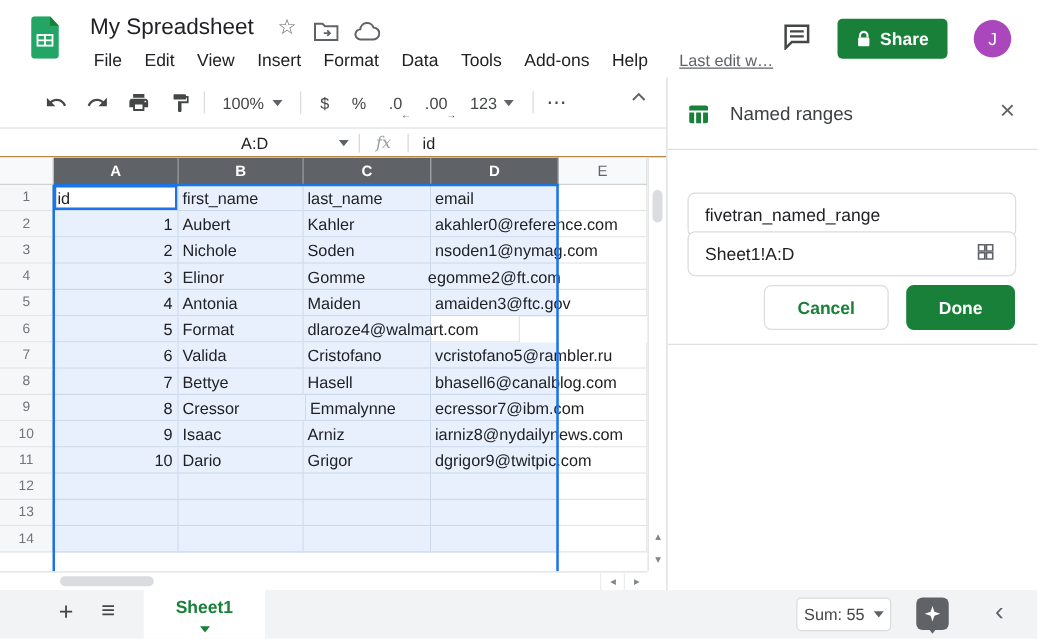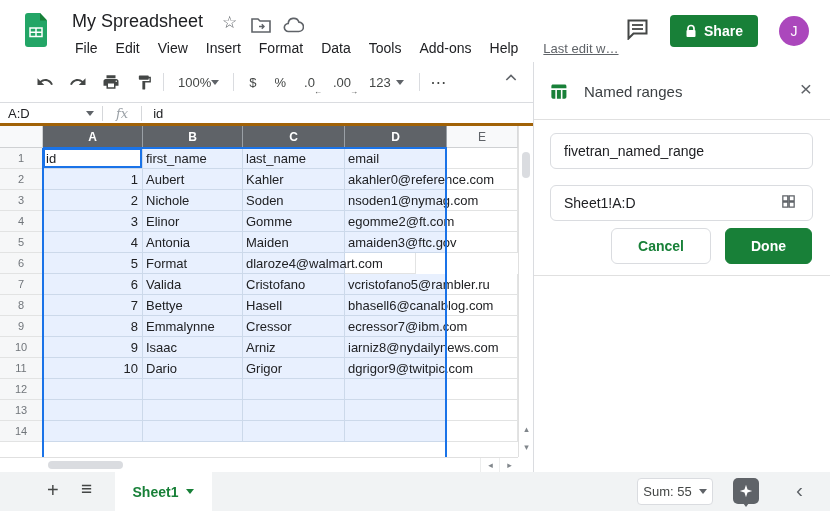--- a/index.html
+++ b/index.html
@@ -16,28 +16,28 @@
   .last-edit{font-size:13px;color:#5f6368;text-decoration:underline;margin-left:16px;cursor:pointer;}
   .comment-btn{position:absolute;left:626px;top:18px;cursor:pointer;}
   .share-btn{position:absolute;left:670px;top:15px;width:88px;height:32px;background:#188038;border-radius:4px;display:flex;align-items:center;justify-content:center;gap:7px;cursor:pointer;}
   .share-btn span{color:#fff;font-size:14px;font-weight:bold;}
   .avatar{position:absolute;left:779px;top:16px;width:30px;height:30px;border-radius:50%;background:#ab47bc;color:#fff;font-size:14px;display:flex;align-items:center;justify-content:center;cursor:pointer;}
   
   .toolbar{position:absolute;left:0;top:62px;width:533px;height:41px;border-bottom:1px solid #dadce0;box-sizing:border-box;display:flex;align-items:center;background:#fff;}
   .ti{display:flex;align-items:center;justify-content:center;height:26px;min-width:26px;border-radius:4px;color:#444746;cursor:pointer;}
   .tdiv{width:1px;height:18px;background:#dadce0;margin:0 6px;}
   .tlabel{font-size:13px;color:#444746;}
-  .zoom-btn{display:flex;align-items:center;padding:0 8px;height:26px;cursor:pointer;}
+  .zoom-btn{display:flex;align-items:center;gap:7px;padding:0 8px;height:26px;cursor:pointer;}
   .tri{width:0;height:0;border-left:4px solid transparent;border-right:4px solid transparent;border-top:5px solid #5f6368;display:inline-block;}
   .fmt-btn{display:flex;align-items:flex-start;padding:0 9px;height:26px;align-items:center;cursor:pointer;position:relative;}
   .mini-arrow{position:absolute;bottom:-1px;right:2px;font-size:8px;color:#444746;}
   .more-dots{font-size:16px;color:#444746;letter-spacing:1px;}
   .collapse{position:absolute;left:503px;top:8px;cursor:pointer;}
   
-  .formulabar{position:absolute;left:0;top:103px;width:533px;height:23px;border-bottom:3px solid #a16207;box-sizing:border-box;display:flex;align-items:center;background:#fff;}
+  .formulabar{position:absolute;left:0;top:103px;width:533px;height:23px;border-bottom:1px solid #a16207;box-sizing:border-box;display:flex;align-items:center;background:#fff;justify-content:center;}
   .namebox{width:86px;display:flex;align-items:center;justify-content:space-between;padding:0 8px;font-size:13px;color:#202124;cursor:pointer;}
   .fdiv{width:1px;height:15px;background:#d5d7da;}
   .fx{font-size:13px;font-style:italic;color:#9aa0a6;padding:0 13px;font-family:"DejaVu Serif","Liberation Serif",serif;}
   .cellval{font-size:13px;color:#202124;padding-left:11px;}
   
   .grid{position:absolute;left:0;top:126px;width:518px;height:331px;background:#fff;overflow:hidden;}
   .col-headers{display:flex;height:22px;}
   .corner{width:43px;height:22px;background:#f8f9fa;border-right:1px solid #cfd1d3;border-bottom:1px solid #cfd1d3;box-sizing:border-box;}
   .colh{height:22px;box-sizing:border-box;background:#f8f9fa;color:#5f6368;font-size:12px;display:flex;align-items:center;justify-content:center;border-right:1px solid #d9dadb;border-bottom:1px solid #cfd1d3;cursor:pointer;}
   .selh{background:#5f6368;color:#fff;font-weight:bold;border-right:1px solid #9aa0a6;border-bottom:1px solid #5f6368;}
@@ -61,32 +61,32 @@
   .hthumb{position:absolute;left:48px;top:3px;width:75px;height:8px;background:#dadce0;border-radius:4px;cursor:pointer;}
   .harrow{position:absolute;top:0;width:19px;height:14px;color:#80868b;font-size:9px;display:flex;align-items:center;justify-content:center;border-left:1px solid #eceded;cursor:pointer;}
   
   .panel{position:absolute;left:533px;top:62px;width:297px;height:410px;background:#fff;border-left:1px solid #dadce0;box-sizing:border-box;}
   .panel-header{position:absolute;left:15px;top:20px;display:flex;align-items:center;gap:16px;}
   .panel-title{font-size:15px;color:#3c4043;}
   .panel-close{position:absolute;right:18px;top:16px;font-size:21px;color:#5f6368;cursor:pointer;line-height:1;}
   .panel-div{position:absolute;left:0;width:297px;height:1px;background:#e0e0e0;}
   .pd1{top:57px;} .pd2{top:213px;}
   .p-input{position:absolute;left:16px;width:263px;height:36px;box-sizing:border-box;border:1px solid #dadce0;border-radius:6px;font-size:14px;color:#202124;padding:0 13px;font-family:"Liberation Sans","DejaVu Sans",sans-serif;outline:none;background:#fff;}
-  .pi1{top:71px;} .pi2{top:123px;padding-right:40px;}
+  .pi1{top:92px;} .pi2{top:123px;padding-right:40px;}
   .range-ico{position:absolute;left:246px;top:131px;cursor:pointer;}
   .panel-actions{position:absolute;right:18px;top:166px;display:flex;gap:14px;}
   .btn{height:36px;border-radius:6px;font-size:14px;font-weight:bold;display:flex;align-items:center;justify-content:center;cursor:pointer;box-sizing:border-box;}
   .btn-cancel{width:100px;background:#fff;border:1px solid #dadce0;color:#188038;}
   .btn-done{width:87px;background:#188038;border:1px solid #188038;color:#fff;}
   
   .bottombar{position:absolute;left:0;top:472px;width:830px;height:39px;background:#f1f3f4;}
   .bb-ic{position:absolute;color:#444746;cursor:pointer;}
   .bb-plus{left:47px;top:7px;font-size:20px;}
   .bb-all{left:81px;top:6px;font-size:19px;font-weight:bold;}
-  .sheet-tab{position:absolute;left:115px;top:0;width:97px;height:39px;background:#fff;display:flex;align-items:center;justify-content:center;gap:8px;cursor:pointer;}
+  .sheet-tab{position:absolute;left:115px;top:0;width:97px;height:39px;background:#fff;display:flex;align-items:center;justify-content:center;gap:8px;cursor:pointer;flex-direction:column;}
   .sheet-tab span{color:#188038;font-size:14px;font-weight:bold;}
   .sheet-tab .tri{border-top-color:#188038;}
   .sum-pill{position:absolute;left:637px;top:6px;width:76px;height:27px;background:#fff;border:1px solid #dadce0;border-radius:4px;box-sizing:border-box;display:flex;align-items:center;justify-content:center;gap:7px;cursor:pointer;}
   .sum-pill span{font-size:13px;color:#444746;}
   .explore-btn{position:absolute;left:733px;top:6px;width:26px;height:26px;background:#5f6368;border-radius:5px;display:flex;align-items:center;justify-content:center;cursor:pointer;}
   .explore-btn:after{content:"";position:absolute;bottom:-3px;left:10px;border-left:3px solid transparent;border-right:3px solid transparent;border-top:4px solid #5f6368;}
   .bb-chev{left:796px;top:6px;font-size:21px;color:#5f6368;}
 </style>
 </head>
 <body>
@@ -283,21 +283,21 @@
           <div class="rowh">4</div>
           <div class="cell sel numc" style="width: 100px;">
             <span class="ct">3</span>
           </div>
           <div class="cell sel" style="width: 100px;">
             <span class="ct">Elinor</span>
           </div>
           <div class="cell sel" style="width: 102px;">
             <span class="ct">Gomme</span>
           </div>
-          <div class="cell sel" style="width: 102px;">
+          <div class="cell sel" style="width: 102px; justify-content: center;">
             <span class="ct">egomme2@ft.com</span>
           </div>
           <div class="cell" style="width: 71px;"></div>
         </div>
         <div class="row">
           <div class="rowh">5</div>
           <div class="cell sel numc" style="width: 100px;">
             <span class="ct">4</span>
           </div>
           <div class="cell sel" style="width: 100px;">
@@ -354,25 +354,25 @@
           <div class="cell sel" style="width: 102px;">
             <span class="ct">bhasell6@canalblog.com</span>
           </div>
           <div class="cell" style="width: 71px;"></div>
         </div>
         <div class="row">
           <div class="rowh">9</div>
           <div class="cell sel numc" style="width: 100px;">
             <span class="ct">8</span>
           </div>
+          <div class="cell sel" style="width: 102px;">
+            <span class="ct">Cressor</span>
+          </div>
           <div class="cell sel" style="width: 100px;">
             <span class="ct">Emmalynne</span>
-          </div>
-          <div class="cell sel" style="width: 102px;">
-            <span class="ct">Cressor</span>
           </div>
           <div class="cell sel" style="width: 102px;">
             <span class="ct">ecressor7@ibm.com</span>
           </div>
           <div class="cell" style="width: 71px;"></div>
         </div>
         <div class="row">
           <div class="rowh">10</div>
           <div class="cell sel numc" style="width: 100px;">
             <span class="ct">9</span>

